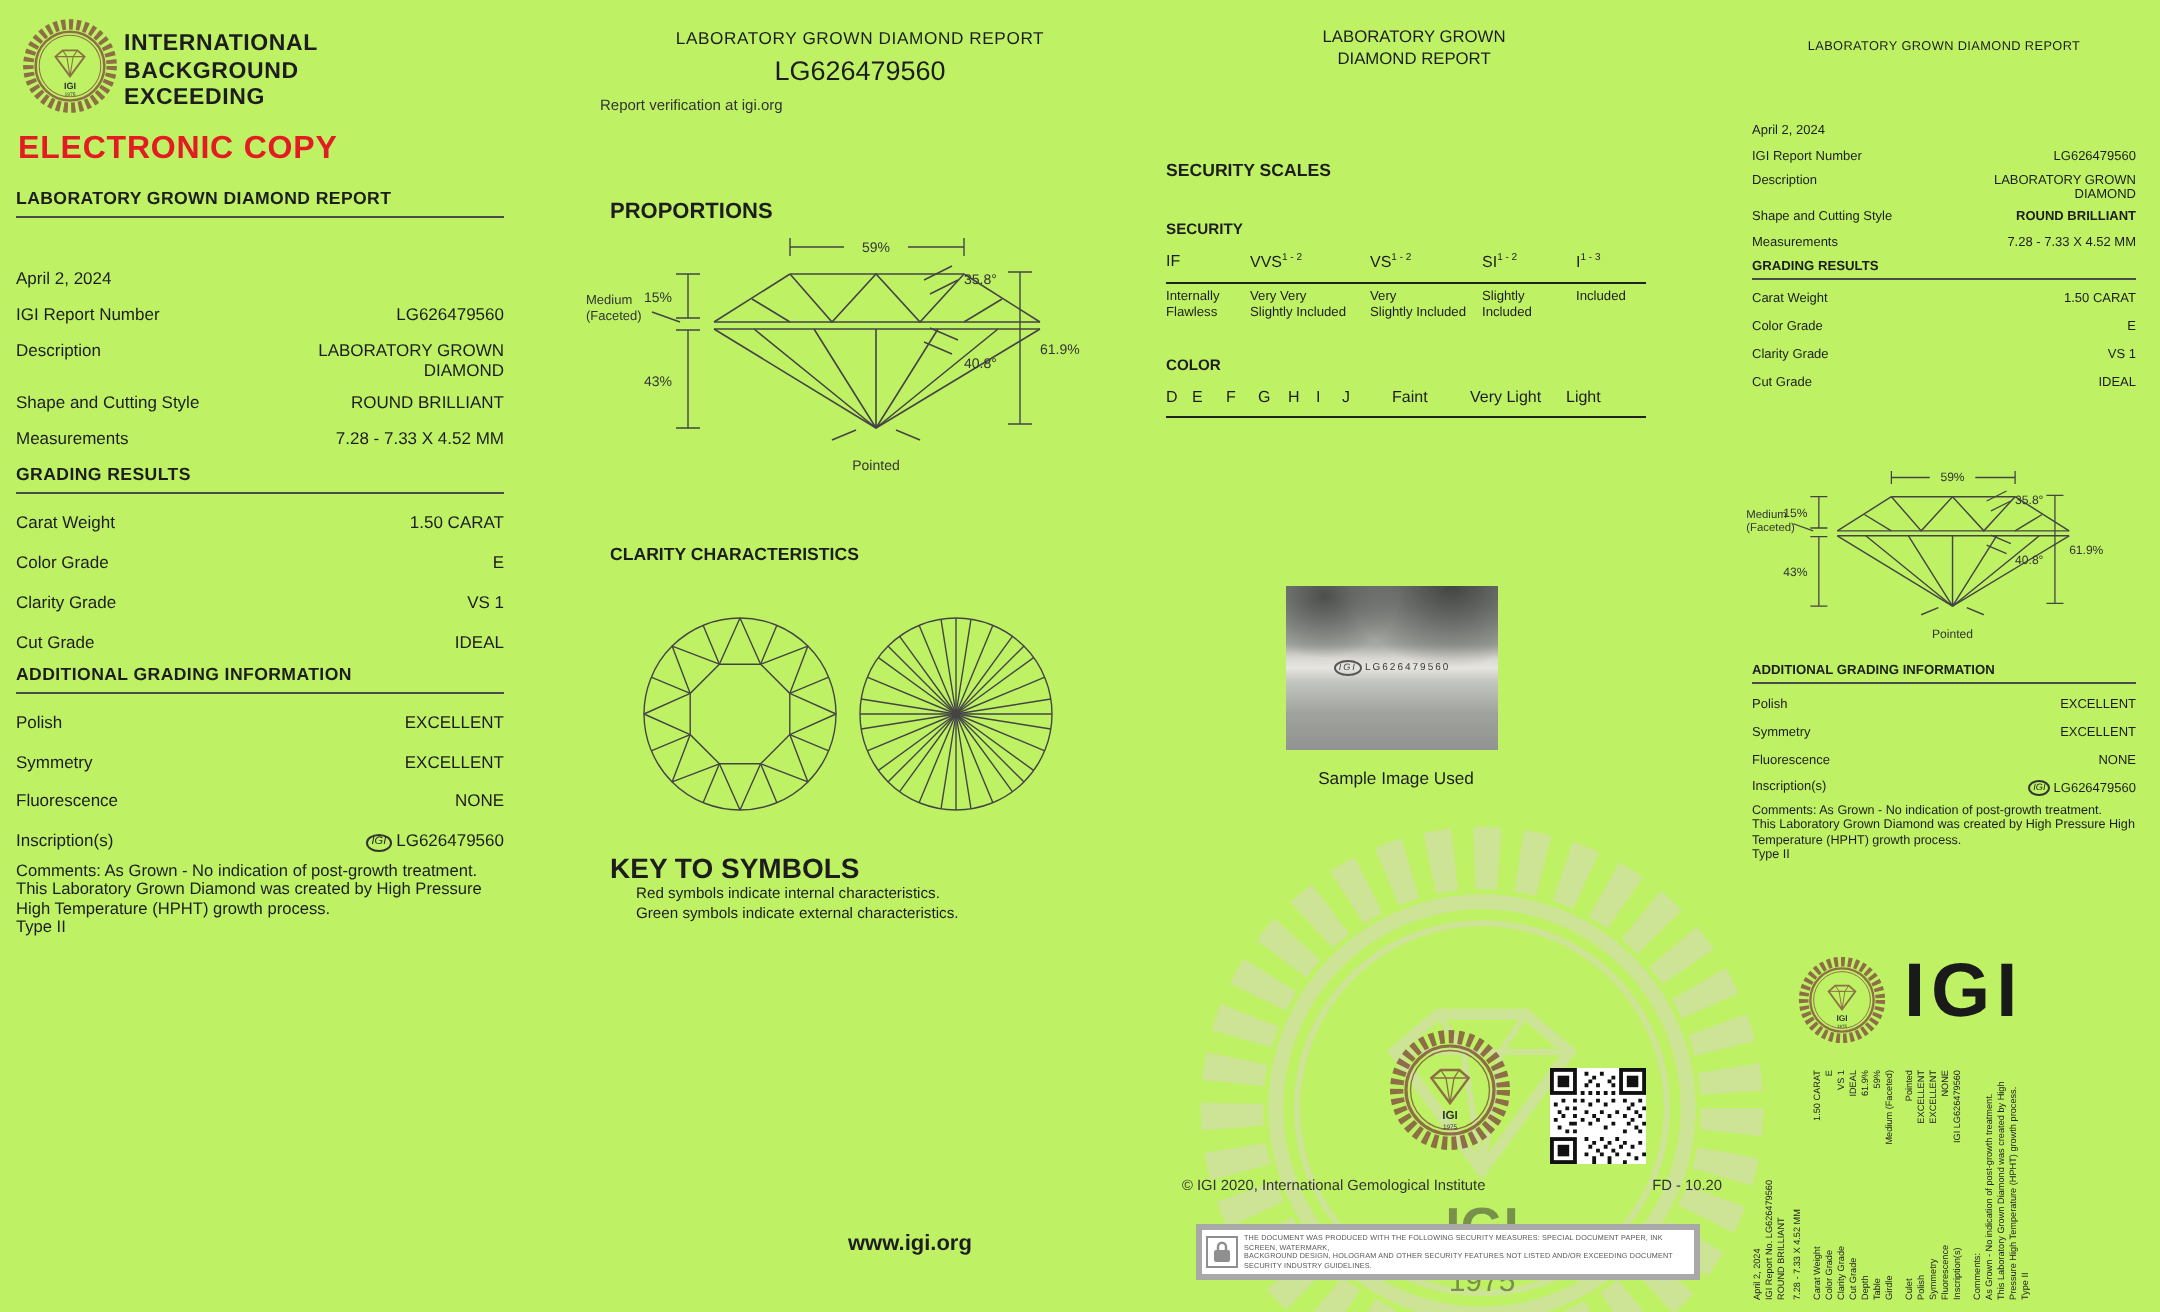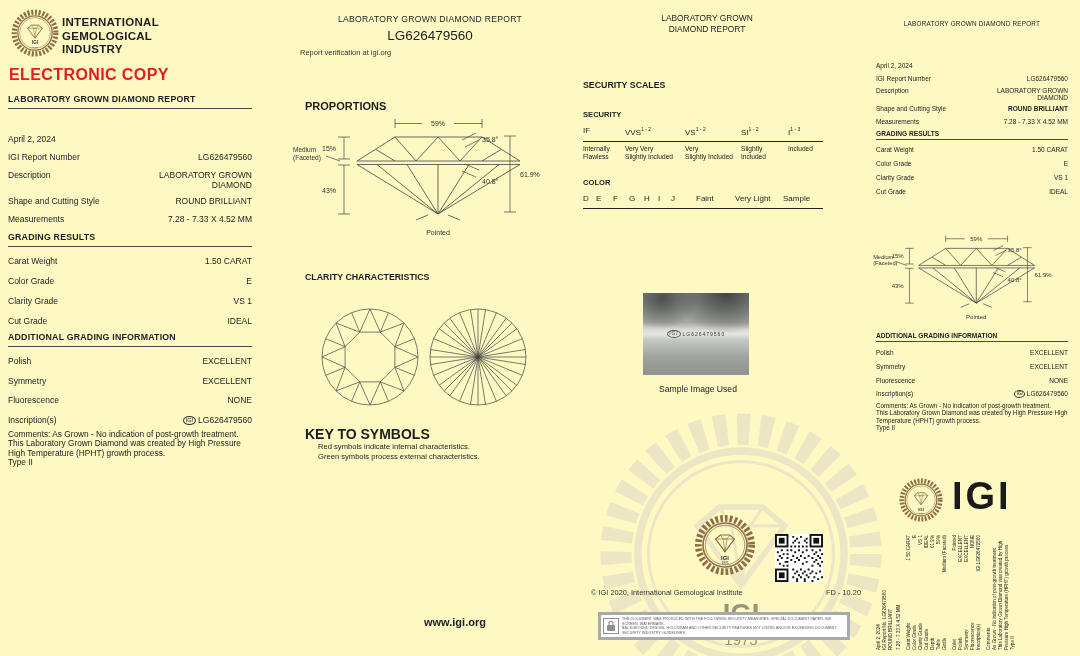--- a/index.html
+++ b/index.html
@@ -1,16 +1,16 @@
 <!DOCTYPE html>
 <html><head>
 <meta charset="utf-8">
 <style>
   html,body{margin:0;padding:0;background:#e9e9e9;}
-  .page{position:relative;width:1080px;height:656px;background:#fef9c3;overflow:hidden;
+  .page{position:relative;width:1080px;height:656px;background:#bef264;overflow:hidden;
         font-family:"Liberation Sans",sans-serif;color:#1d1d1f;}
   .page *{box-sizing:border-box;}
   svg text{font-family:"Liberation Sans",sans-serif;fill:#333;}
   .panel{position:absolute;top:0;height:656px;}
   .p1{left:8px;width:248px;}
   .p2{left:300px;width:280px;}
   .p3{left:583px;width:285px;}
   .p4{left:872px;width:202px;}
   .abs{position:absolute;}
   .b{font-weight:bold;}
@@ -61,22 +61,22 @@
       </g>
     </defs>
   </svg>
 
   <section class="panel p1">
     <svg class="abs seal brown" style="left:2px;top:8px" viewBox="-24 -24 48 48" width="50" height="50">
         <use href="#igi-seal"></use>
       </svg>
     <div class="abs b" style="left:54px;top:16px;font-size:11.5px;line-height:13.5px;letter-spacing:.3px">
       <div>INTERNATIONAL</div>
-      <div>GEMOLOGICAL</div>
-      <div>INDUSTRY</div>
+      <div>BACKGROUND</div>
+      <div>EXCEEDING</div>
     </div>
     <div class="abs b red" style="left:1px;top:66px;font-size:16px;letter-spacing:.4px">ELECTRONIC COPY</div>
     <div class="abs hdr" style="left:0;top:94px;width:244px">LABORATORY GROWN DIAMOND REPORT</div>
 
     <div class="abs" style="left:0;top:134px;width:244px">
       <div class="row">
           <span>April 2, 2024</span>
         </div>
       <div class="row">
         <span>IGI Report Number</span>
@@ -191,21 +191,21 @@
       <g stroke="#444" stroke-width="0.7" fill="none">
         <circle cx="160" cy="55" r="48"></circle>
         <path d="M160,55 L208,55 M160,55 L204.4,73.4 M160,55 L193.9,88.9 M160,55 L178.4,99.3 M160,55 L160,103 M160,55 L141.6,99.3 M160,55 L126.1,88.9 M160,55 L115.6,73.4 M160,55 L112,55 M160,55 L115.6,36.6 M160,55 L126.1,21.1 M160,55 L141.6,10.7 M160,55 L160,7 M160,55 L178.4,10.7 M160,55 L193.9,21.1 M160,55 L204.4,36.6"></path>
         <path d="M160,55 L207.4,62.5 M160,55 L207.4,47.5 M160,55 L198.8,83.2 M160,55 L188.2,93.8 M160,55 L167.5,102.4 M160,55 L152.5,102.4 M160,55 L131.8,93.8 M160,55 L121.2,83.2 M160,55 L112.6,62.5 M160,55 L112.6,47.5 M160,55 L121.2,26.8 M160,55 L131.8,16.2 M160,55 L152.5,7.6 M160,55 L167.5,7.6 M160,55 L188.2,16.2 M160,55 L198.8,26.8"></path>
       </g>
     </svg>
 
     <div class="abs b" style="left:5px;top:426px;font-size:14px">KEY TO SYMBOLS</div>
     <div class="abs" style="left:18px;top:442px;font-size:7.6px;line-height:9.5px">
       <div>Red symbols indicate internal characteristics.</div>
-      <div>Green symbols process external characteristics.</div>
+      <div>Green symbols indicate external characteristics.</div>
     </div>
 
     <div class="abs b" style="left:124px;top:616px;font-size:11px">www.igi.org</div>
   </section>
 
   <section class="panel p3">
     <div class="abs" style="left:0;top:13px;width:248px;text-align:center;font-size:8.4px;line-height:11px">
       <div>LABORATORY GROWN</div>
       <div>DIAMOND REPORT</div>
     </div>
@@ -246,21 +246,21 @@
     <div class="abs" style="left:0;top:194px;width:240px;height:22px">
       <span class="color-letter" style="left:0">D</span>
       <span class="color-letter" style="left:13px">E</span>
       <span class="color-letter" style="left:30px">F</span>
       <span class="color-letter" style="left:46px">G</span>
       <span class="color-letter" style="left:61px">H</span>
       <span class="color-letter" style="left:75px">I</span>
       <span class="color-letter" style="left:88px">J</span>
       <span class="color-letter" style="left:113px">Faint</span>
       <span class="color-letter" style="left:152px">Very Light</span>
-      <span class="color-letter" style="left:200px">Sample</span>
+      <span class="color-letter" style="left:200px">Light</span>
       <div class="abs" style="left:0;top:14px;width:240px;border-top:1.4px solid #222"></div>
     </div>
 
     <div class="abs sample-img" style="left:60px;top:293px">
       <div class="girdle-band">
         <span class="oval4" style="border-color:#555;color:#444">IGI</span>
         <span>LG626479560</span>
       </div>
     </div>
     <div class="abs" style="left:35px;top:384px;width:160px;text-align:center;font-size:8.6px">Sample Image Used</div>

